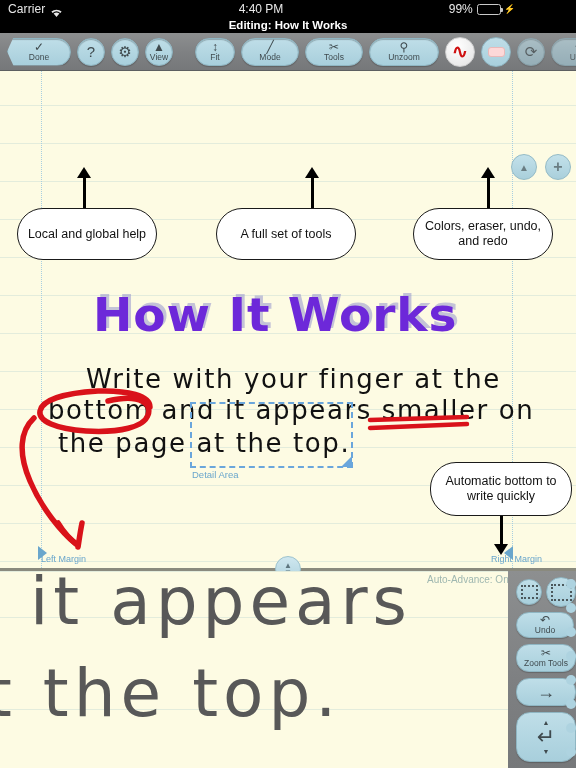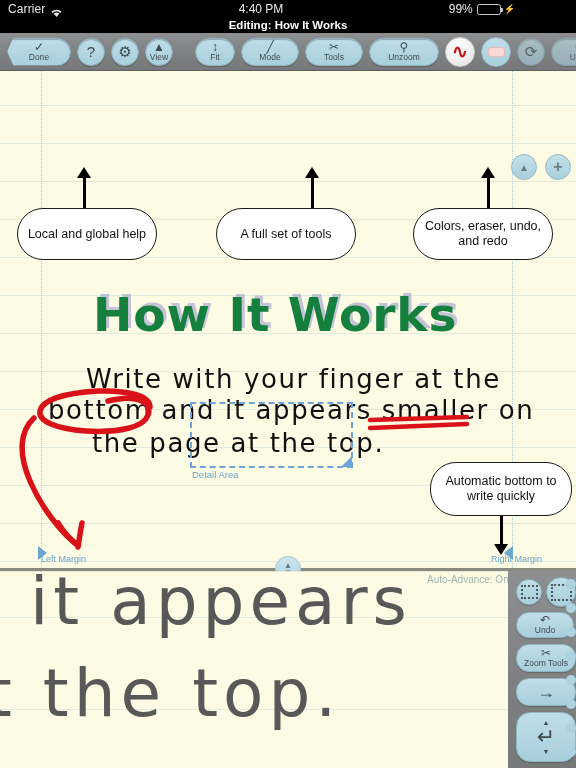--- a/index.html
+++ b/index.html
@@ -106,21 +106,21 @@
   }
   .arrow-line { position: absolute; width: 3px; background: #000; }
   .arrow-head-up { position: absolute; width: 0; height: 0;
     border-left: 7px solid transparent; border-right: 7px solid transparent; border-bottom: 11px solid #000; }
   .arrow-head-dn { position: absolute; width: 0; height: 0;
     border-left: 7px solid transparent; border-right: 7px solid transparent; border-top: 11px solid #000; }
 
   
   .page-title {
     position: absolute; font-family: "DejaVu Sans", sans-serif;
-    font-weight: bold; font-size: 47px; color: #15803d; letter-spacing: 1px;
+    font-weight: bold; font-size: 47px; color: #6d28d9; letter-spacing: 1px;
     text-shadow: 3px -3px 0 rgba(150,150,205,.55);
     white-space: nowrap;
   }
 
   
   .hand {
     position: absolute; font-family: "DejaVu Sans", sans-serif;
     color: #111; white-space: nowrap;
   }
   .hand-line { font-size: 26px; letter-spacing: 1.6px; }
@@ -309,21 +309,21 @@
     <div class="arrow-line" style="left:487px;top:106px;height:44px;"></div>
     <div class="arrow-head-up" style="left:481px;top:96px;"></div>
     <div class="callout" style="left:413px;top:137px;width:140px;height:52px;">
       <span>Colors, eraser, undo, and redo</span>
     </div>
 
     <div class="page-title" style="left:93px;top:216px;">How It Works</div>
 
     <div class="hand hand-line" style="left:48px;top:293px;margin-left:38px;">Write with your finger at the</div>
     <div class="hand hand-line" style="left:48px;top:324px;">bottom and it appears smaller on</div>
-    <div class="hand hand-line" style="left:58px;top:357px;margin-left:34px;">the page at the top.</div>
+    <div class="hand hand-line" style="left:58px;top:357px;">the page at the top.</div>
 
     <div class="detail-box" style="left:190px;top:331px;width:163px;height:66px;">
       <span class="detail-handle"></span>
     </div>
     <div class="detail-label" style="left:192px;top:398px;">Detail Area</div>
 
     <div class="green-corner" style="left:509px;top:391px;"></div>
 
     <div class="callout" style="left:430px;top:391px;width:142px;height:54px;">
       <span>Automatic bottom to write quickly</span>

